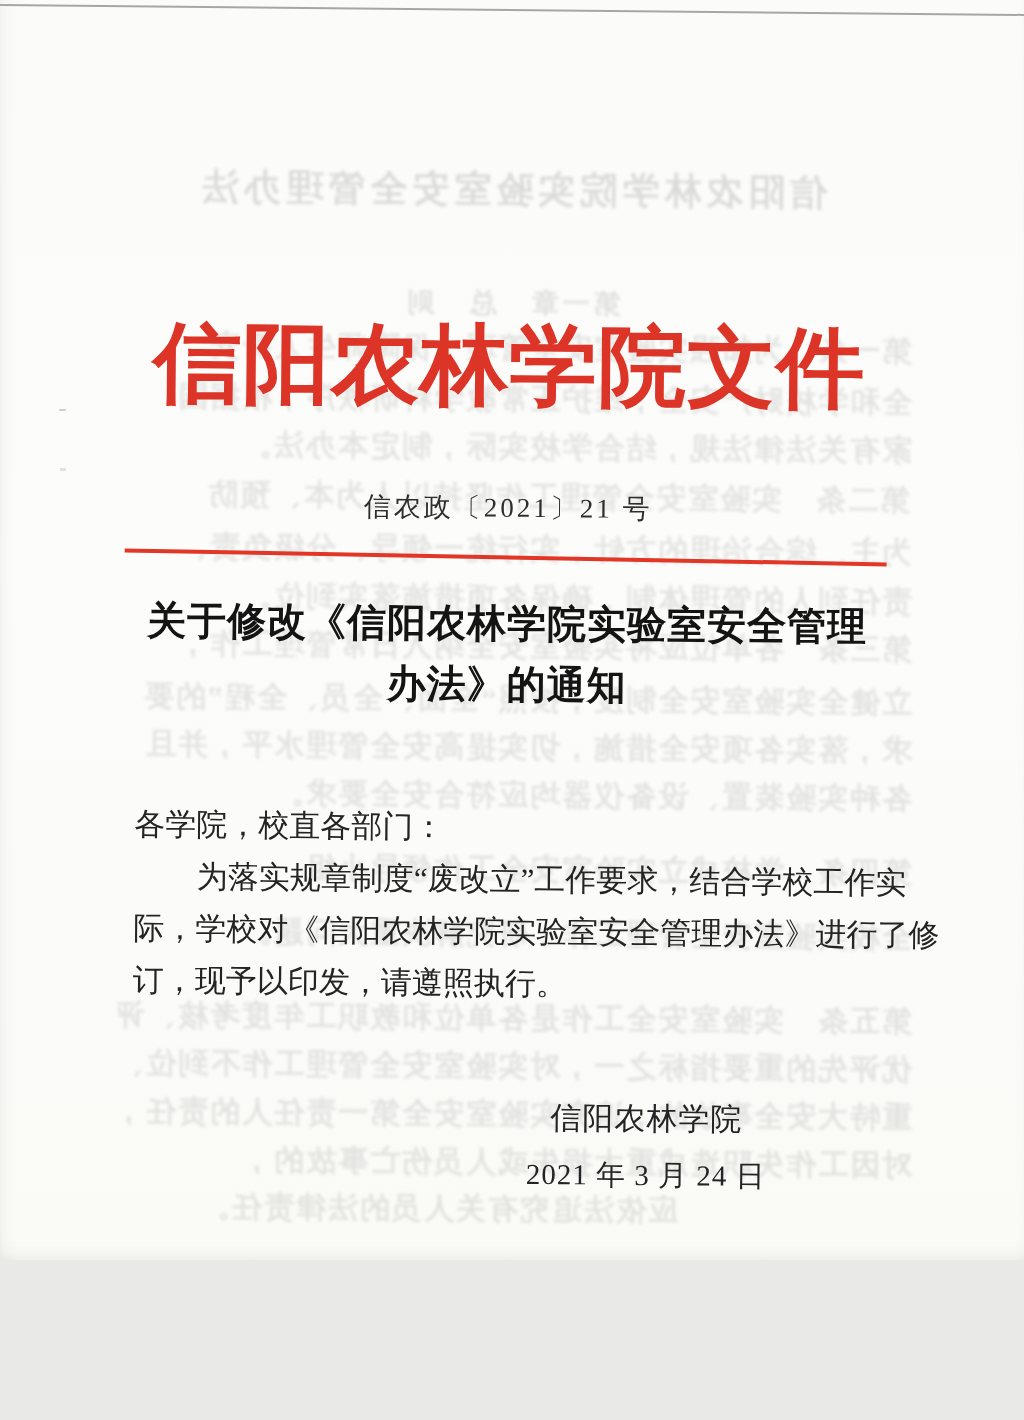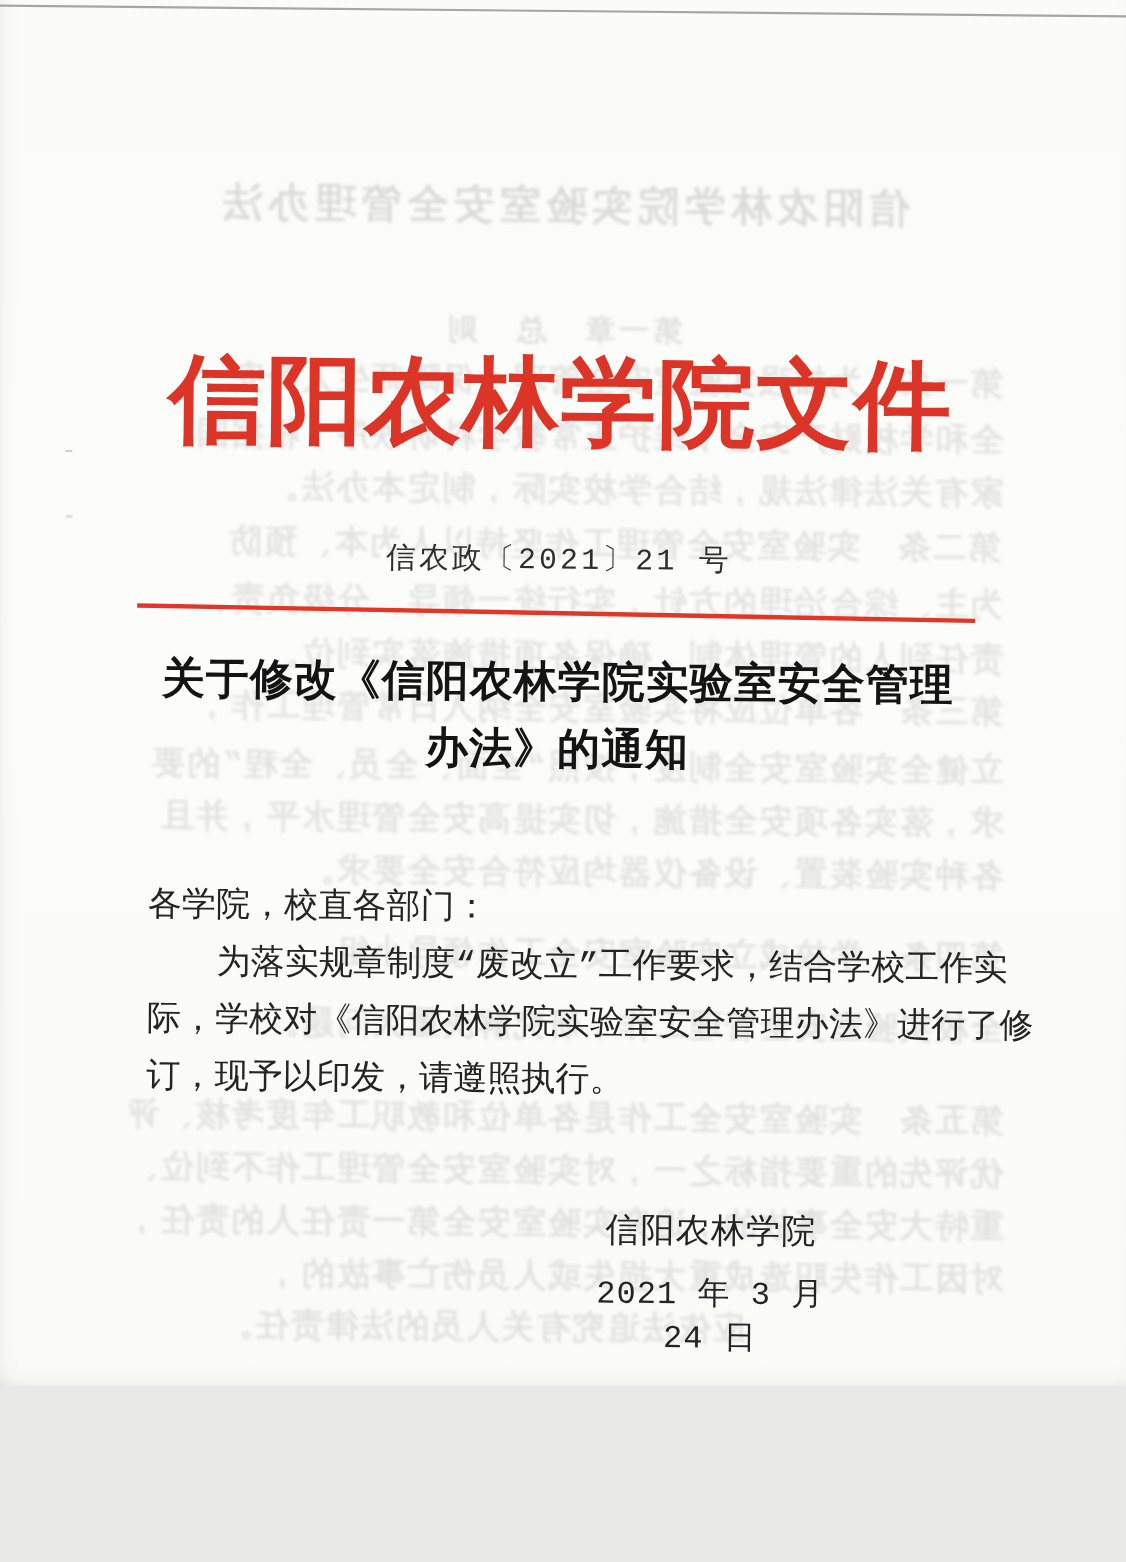--- a/index.html
+++ b/index.html
@@ -5,21 +5,20 @@
   * { margin:0; padding:0; box-sizing:border-box; }
   html,body { width:1024px; height:1420px; }
   body { background:#e9e9e7; font-family:"Liberation Serif","DejaVu Serif",serif; }
 
   .page {
     position:relative; width:1024px; height:1260px; overflow:hidden;
     background:linear-gradient(180deg,#fbfbf9 0%, #fcfcfb 45%, #fafaf7 100%);
     box-shadow: inset 16px 0 26px -22px rgba(0,0,0,.10),
                 inset -10px 0 22px -20px rgba(0,0,0,.06),
                 inset 0 -16px 24px -20px rgba(0,0,0,.12);
-    font-family: Liberation Mono, monospace;
   }
 
   
   .edge-top {
     position:absolute; top:4px; left:-12px; width:1060px; height:1.5px;
     background:#a6a6a2; transform:rotate(0.55deg); transform-origin:left center;
   }
 
   
   .ghost {

